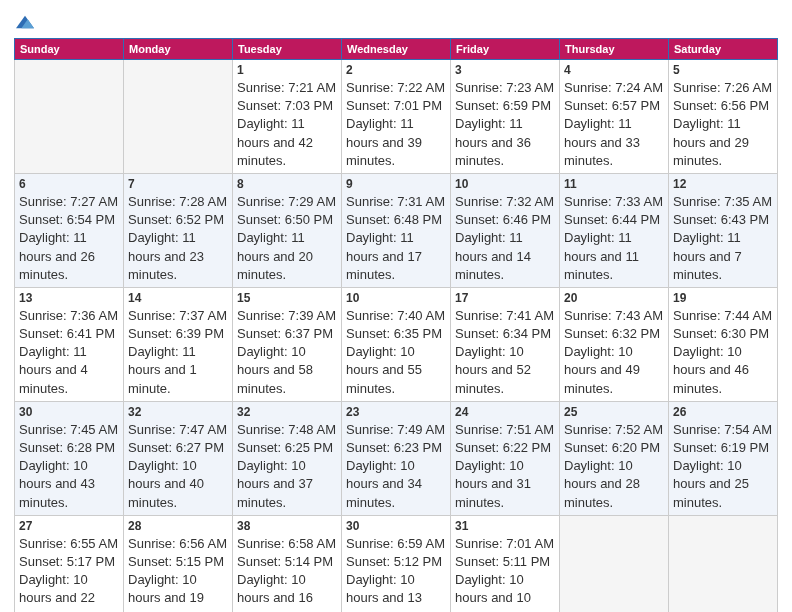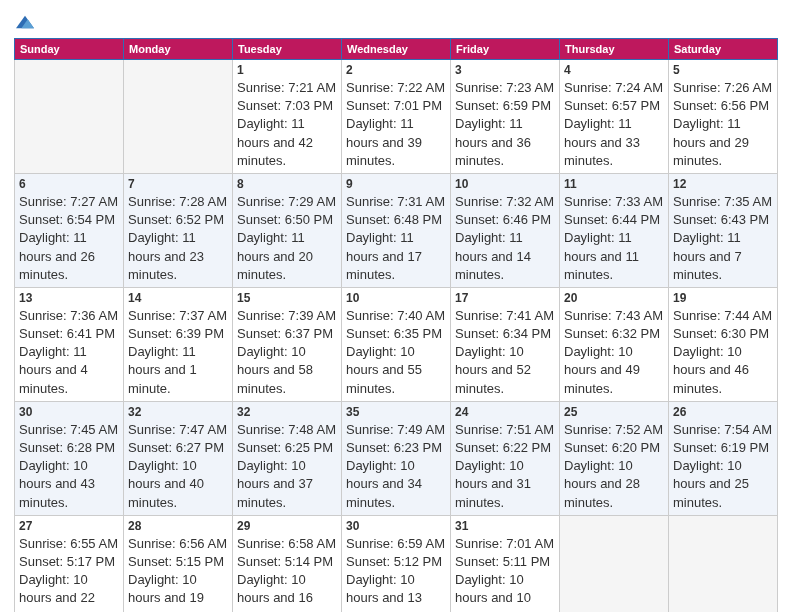--- a/index.html
+++ b/index.html
@@ -229,21 +229,21 @@
           </td>
           <td>
             <div class="day-num">32</div>
             <div class="day-info">Sunrise: 7:47 AM<br>Sunset: 6:27 PM<br>Daylight: 10 hours and 40 minutes.</div>
           </td>
           <td>
             <div class="day-num">32</div>
             <div class="day-info">Sunrise: 7:48 AM<br>Sunset: 6:25 PM<br>Daylight: 10 hours and 37 minutes.</div>
           </td>
           <td>
-            <div class="day-num">35</div>
+            <div class="day-num">23</div>
             <div class="day-info">Sunrise: 7:49 AM<br>Sunset: 6:23 PM<br>Daylight: 10 hours and 34 minutes.</div>
           </td>
           <td>
             <div class="day-num">24</div>
             <div class="day-info">Sunrise: 7:51 AM<br>Sunset: 6:22 PM<br>Daylight: 10 hours and 31 minutes.</div>
           </td>
           <td>
             <div class="day-num">25</div>
             <div class="day-info">Sunrise: 7:52 AM<br>Sunset: 6:20 PM<br>Daylight: 10 hours and 28 minutes.</div>
           </td>
@@ -255,21 +255,21 @@
         <tr>
           <td>
             <div class="day-num">27</div>
             <div class="day-info">Sunrise: 6:55 AM<br>Sunset: 5:17 PM<br>Daylight: 10 hours and 22 minutes.</div>
           </td>
           <td>
             <div class="day-num">28</div>
             <div class="day-info">Sunrise: 6:56 AM<br>Sunset: 5:15 PM<br>Daylight: 10 hours and 19 minutes.</div>
           </td>
           <td>
-            <div class="day-num">29</div>
+            <div class="day-num">38</div>
             <div class="day-info">Sunrise: 6:58 AM<br>Sunset: 5:14 PM<br>Daylight: 10 hours and 16 minutes.</div>
           </td>
           <td>
             <div class="day-num">30</div>
             <div class="day-info">Sunrise: 6:59 AM<br>Sunset: 5:12 PM<br>Daylight: 10 hours and 13 minutes.</div>
           </td>
           <td>
             <div class="day-num">31</div>
             <div class="day-info">Sunrise: 7:01 AM<br>Sunset: 5:11 PM<br>Daylight: 10 hours and 10 minutes.</div>
           </td>

